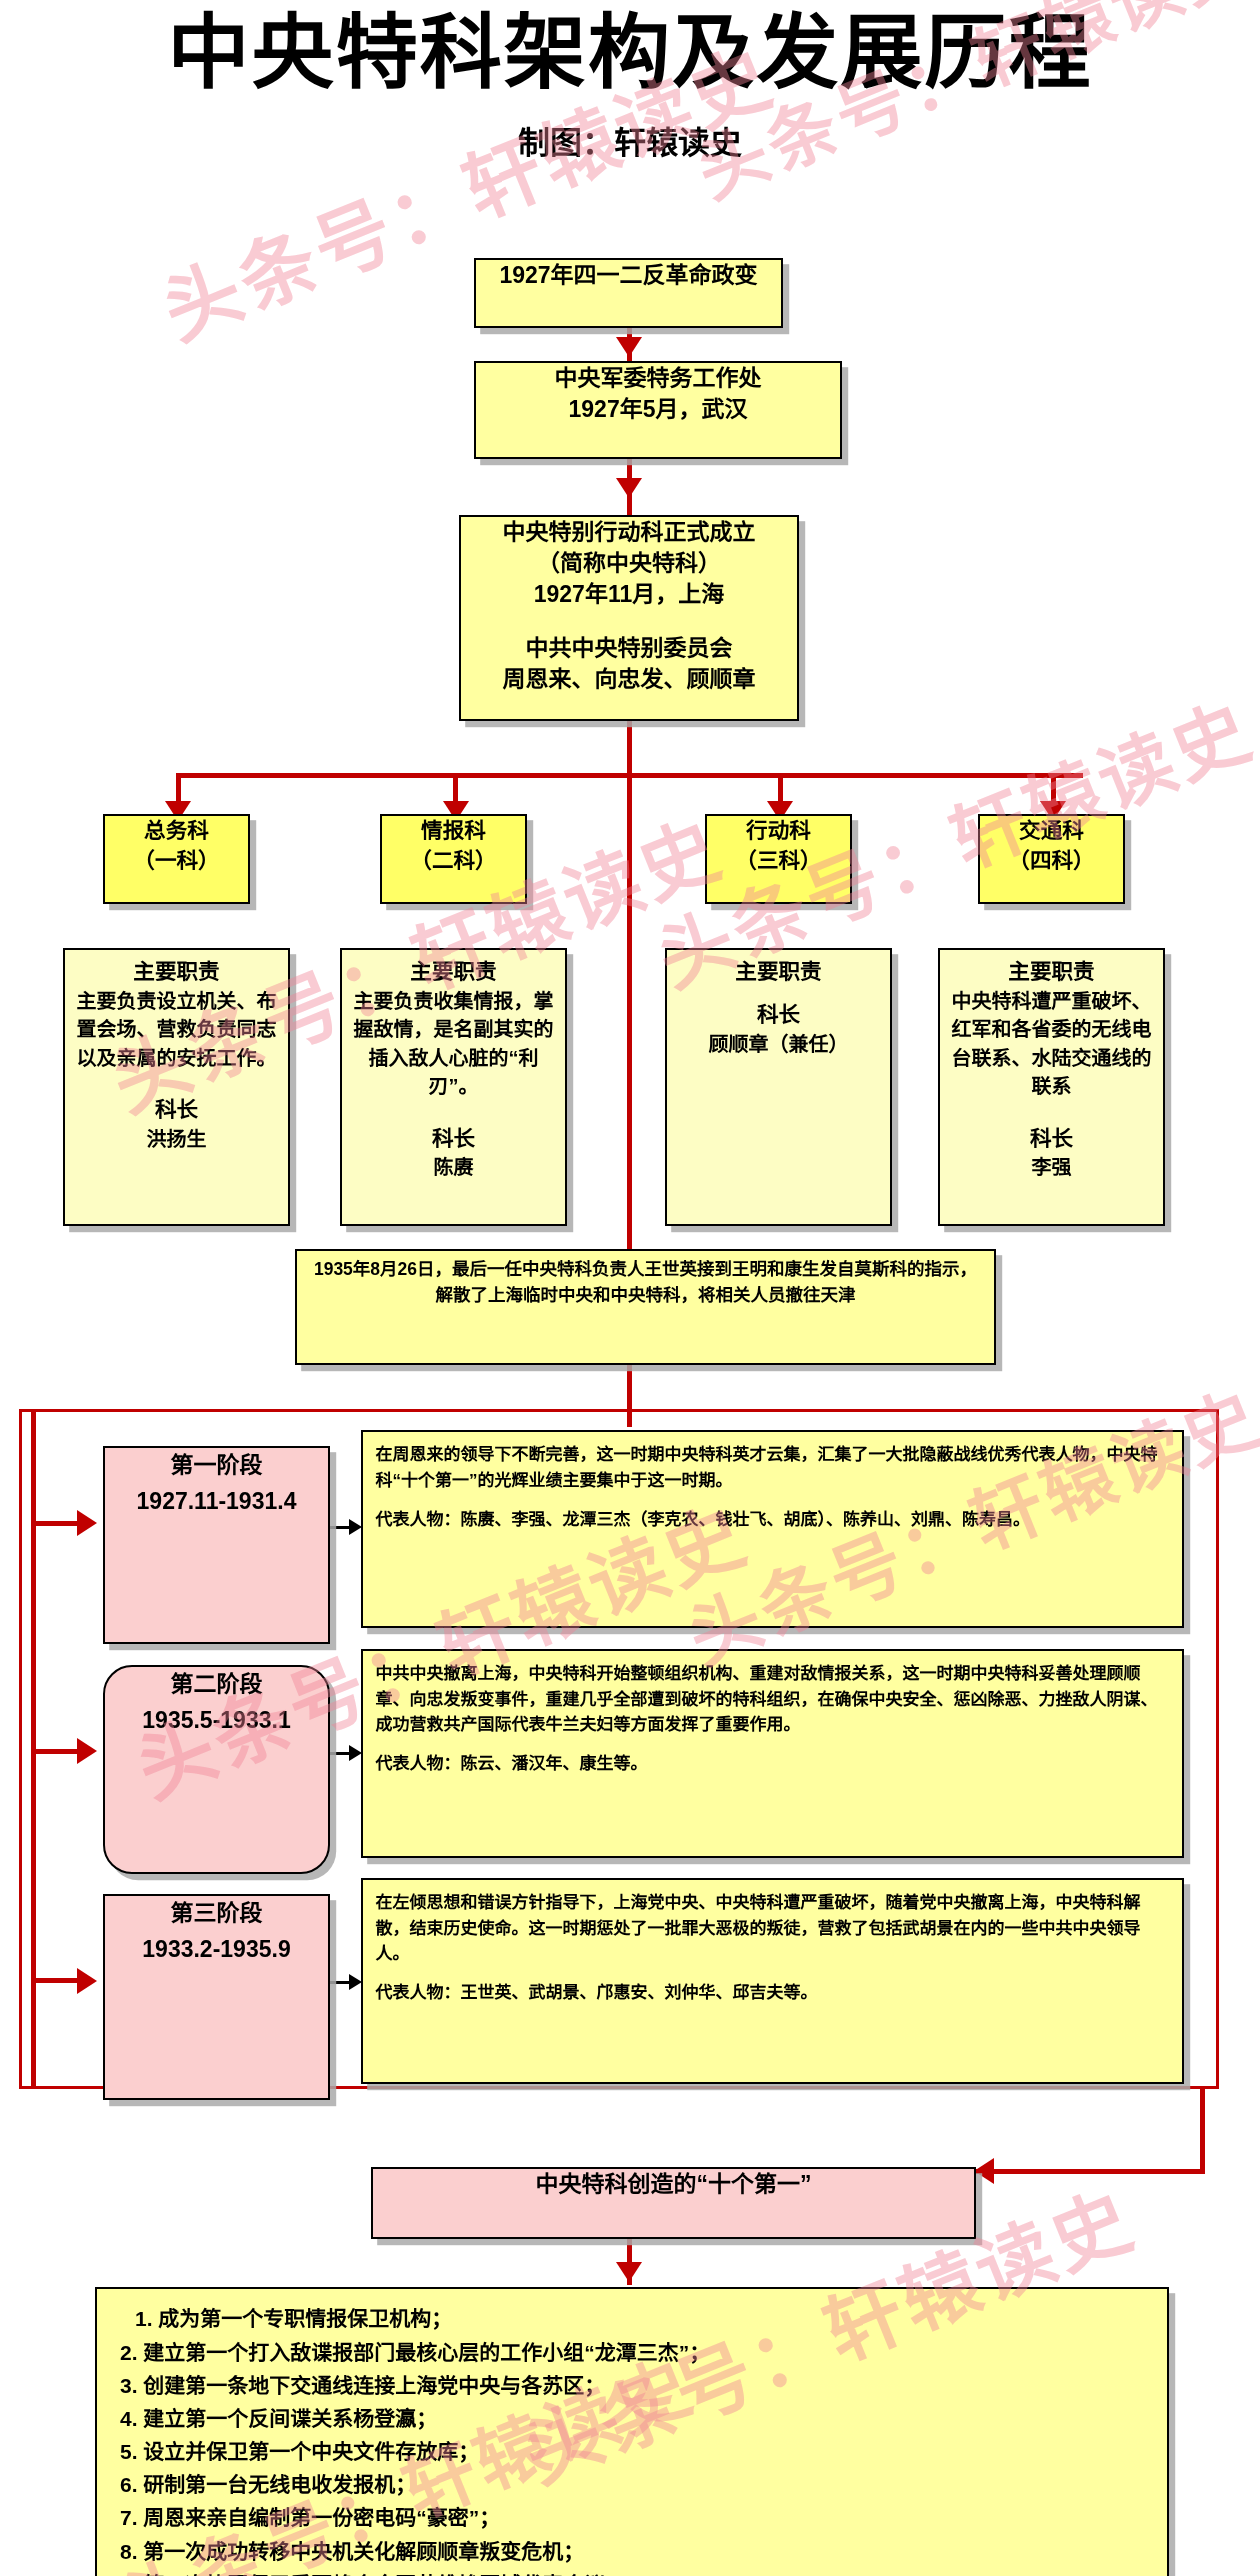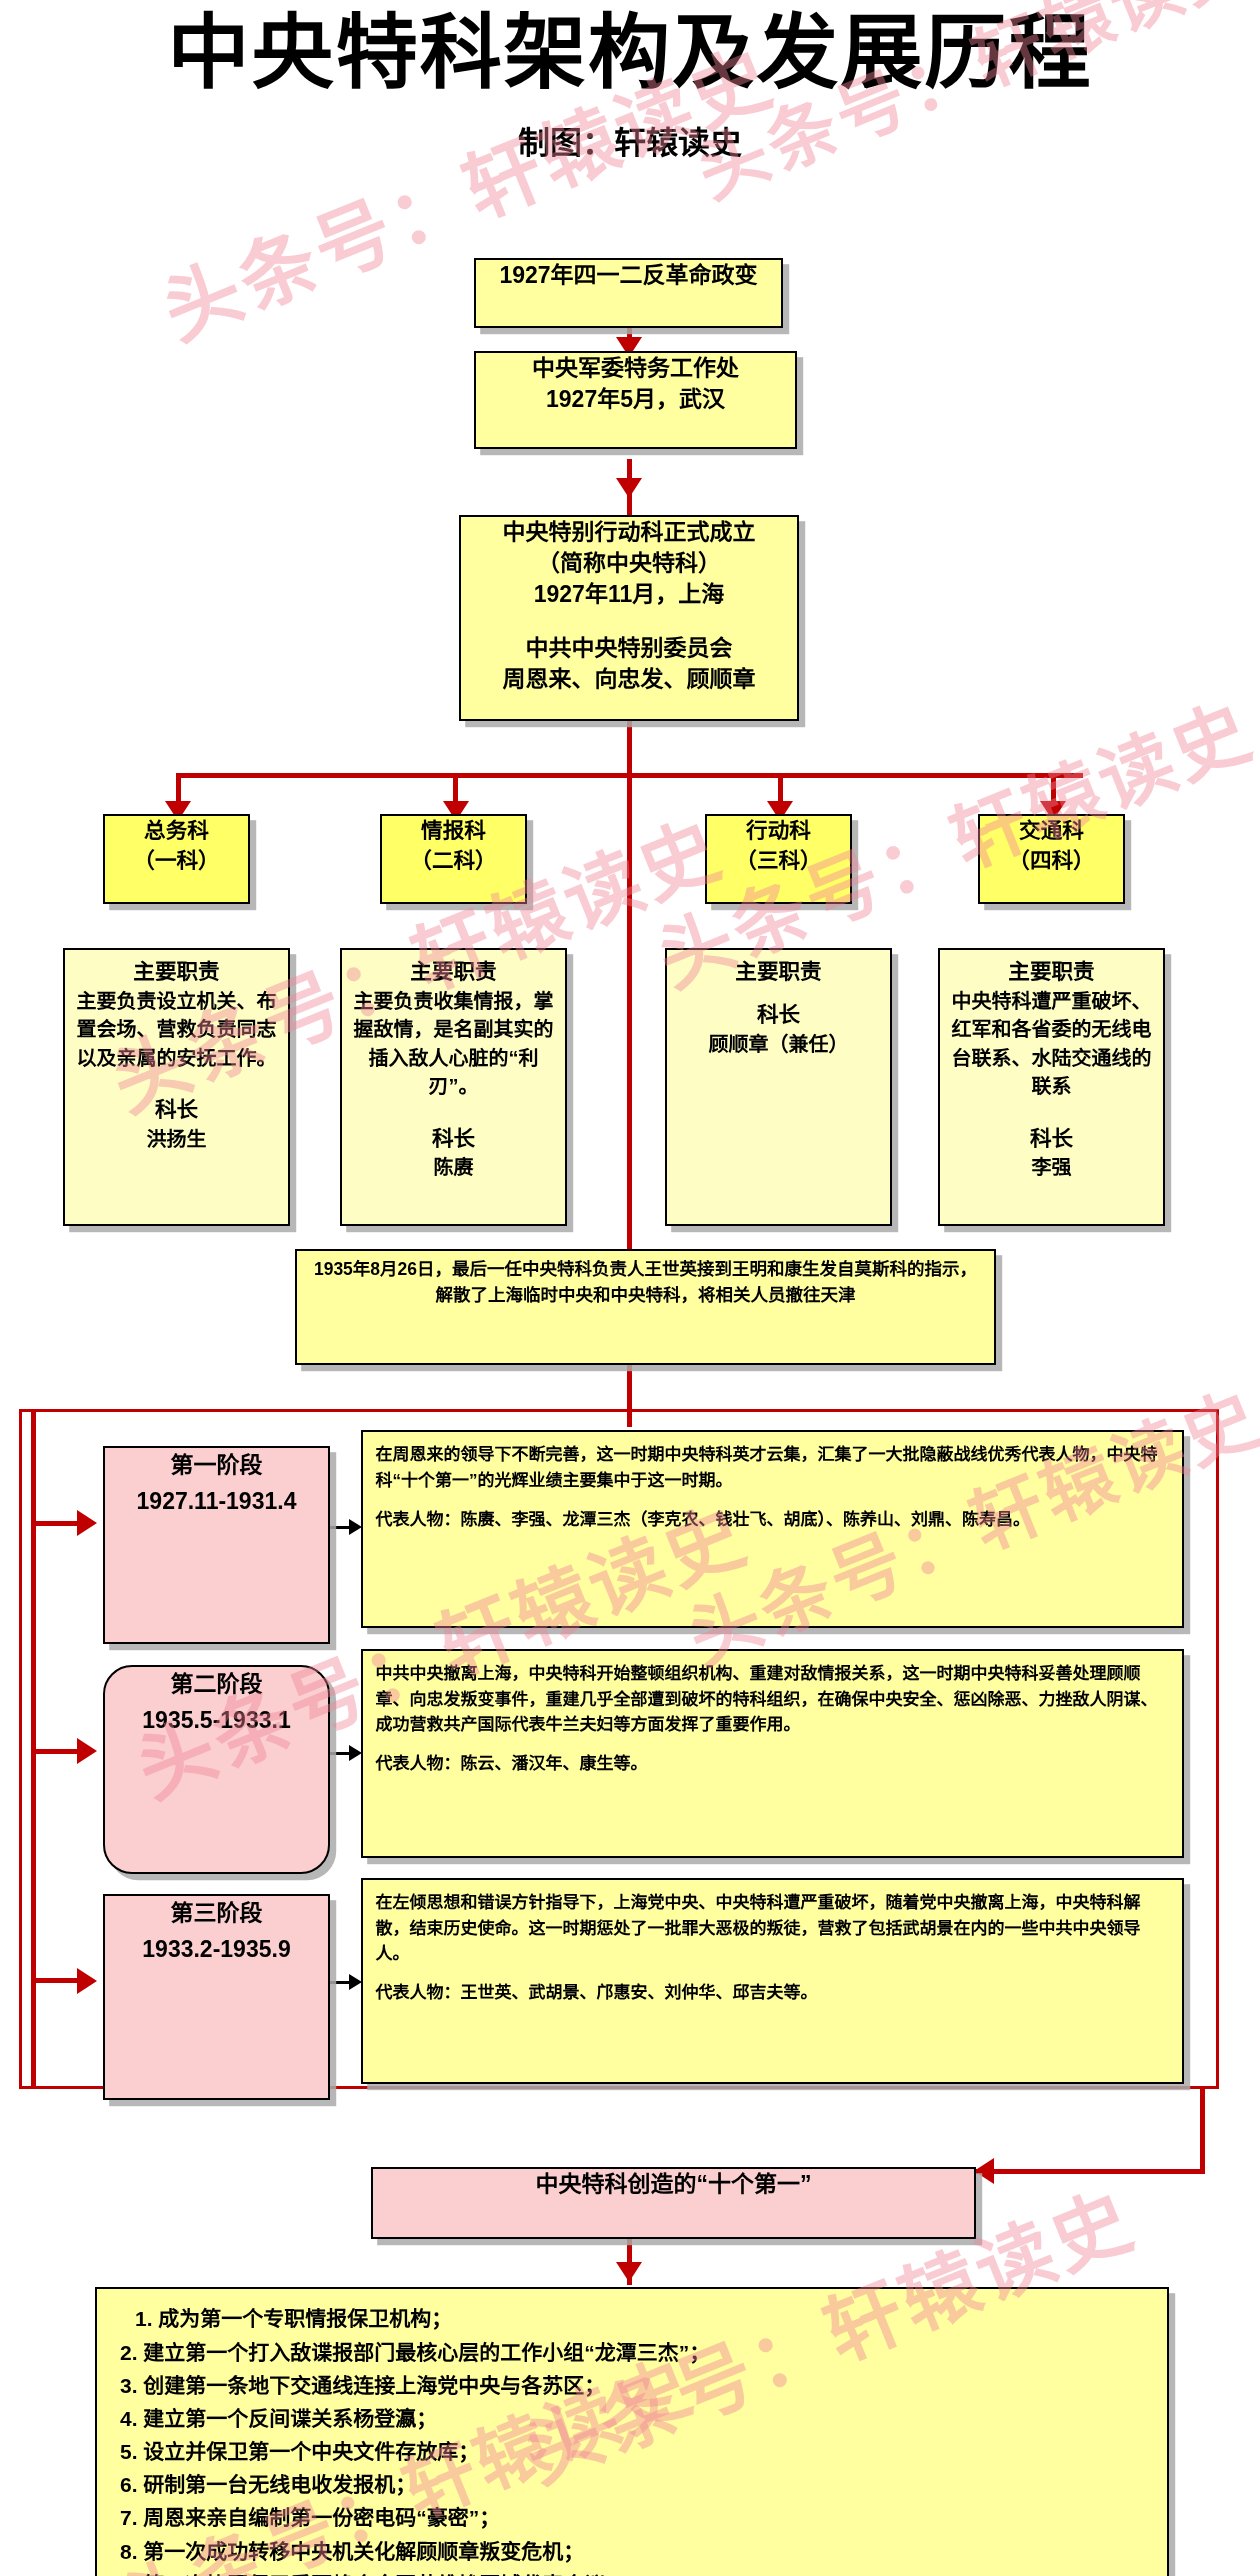--- a/index.html
+++ b/index.html
@@ -137,21 +137,21 @@
 <div class="page-title">中央特科架构及发展历程</div>
 <div class="page-subtitle">制图：轩辕读史</div>
 
 <div class="box yellow" style="left:474px; top:258px; width:309px; height:70px;">
   <span class="ln t-big">1927年四一二反革命政变</span>
 </div>
 
 <div class="conn vline" style="left:627px; top:327px; height:67px;"></div>
 <div class="arrow-down" style="left:616px; top:337px;"></div>
 
-<div class="box yellow" style="left:474px; top:351px; width:323px; height:98px;">
+<div class="box yellow" style="left:474px; top:361px; width:368px; height:98px;">
   <span class="ln t-big">中央军委特务工作处</span>
   <span class="ln t-big">1927年5月，武汉</span>
 </div>
 
 <div class="conn vline" style="left:627px; top:459px; height:62px;"></div>
 <div class="arrow-down" style="left:616px; top:478px;"></div>
 
 <div class="box yellow" style="left:459px; top:515px; width:340px; height:206px;">
   <span class="ln t-big">中央特别行动科正式成立</span>
   <span class="ln t-big">（简称中央特科）</span>

